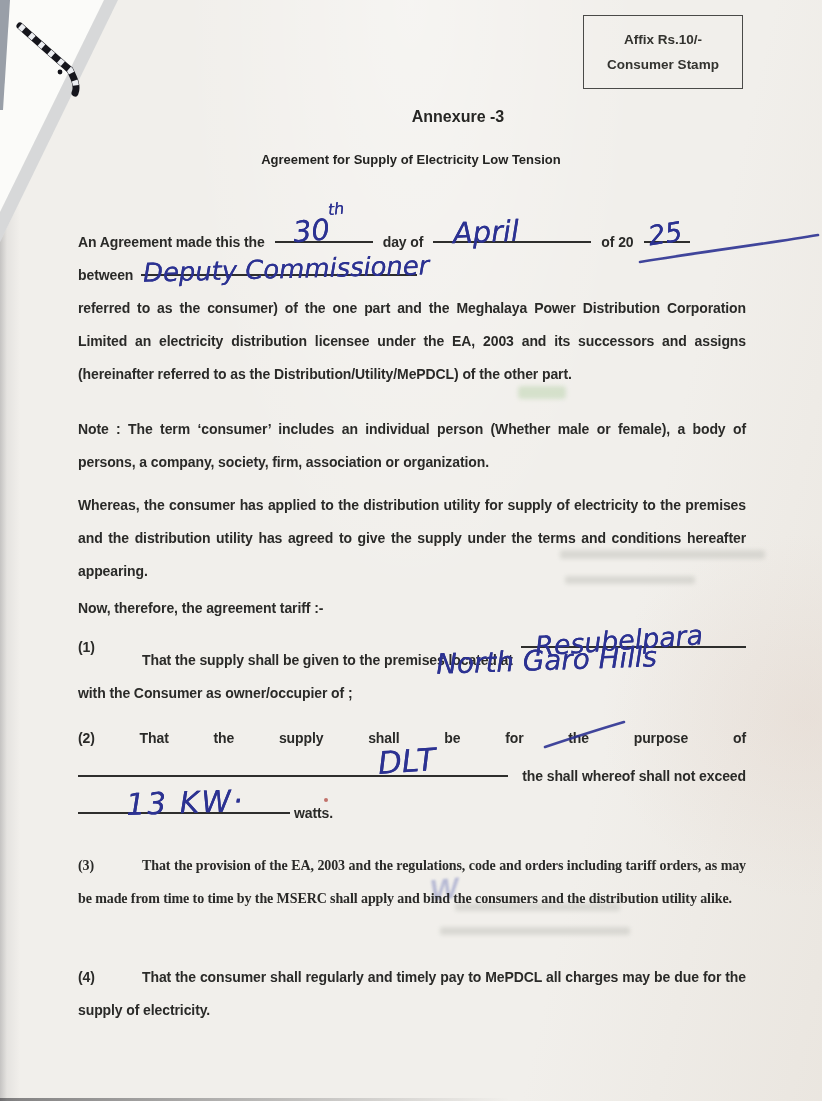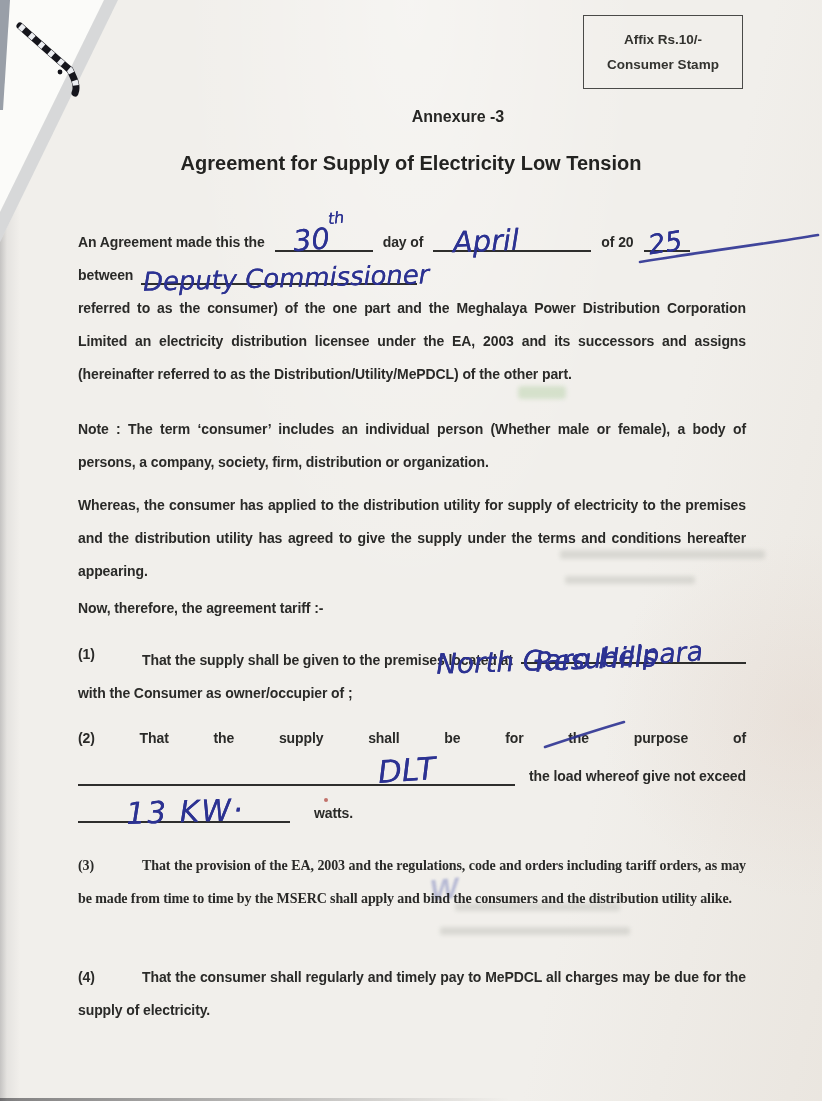--- a/index.html
+++ b/index.html
@@ -32,27 +32,27 @@
   
   .stamp{position:absolute;left:583px;top:15px;width:158px;height:72px;
     border:1.8px solid #4a4a48;display:flex;flex-direction:column;
     align-items:center;justify-content:center;gap:10px;}
   .stamp span{font-size:13.5px;font-weight:bold;color:#33332f;}
 
   
   .annexure{position:absolute;left:0;top:108px;width:100%;text-align:center;
     font-size:16px;font-weight:bold;color:#262624;padding-left:47px;}
   .doc-title{position:absolute;left:0;top:152px;width:100%;text-align:center;
-    font-size:20px;font-weight:bold;color:#232321;}
+    font-size:13px;font-weight:bold;color:#232321;}
 
   
   .blk{position:absolute;left:78px;width:668px;font-size:14px;font-weight:bold;
     line-height:33px;letter-spacing:-0.1px;}
   .just{text-align:justify;}
-  .line{display:flex;align-items:center;}
+  .line{display:flex;align-items:flex-start;}
   .gap>*{margin-right:10px;}
   .blank{position:relative;display:inline-block;border-bottom:2px solid #2e2e2c;height:0.85em;top:3px;}
   .fill{flex:1;}
   .cnum{display:inline-block;width:64px;}
 
   
   .hw{position:absolute;font-family:"DejaVu Sans", sans-serif;font-style:italic;
     color:#2c3292;font-weight:normal;line-height:1;white-space:nowrap;
     text-shadow:0 0 0.5px #2c3292;}
   .hw sup{font-size:0.55em;position:relative;top:-0.85em;}
@@ -110,21 +110,21 @@
     </div>
     <div class="line">
       <span style="margin-right:8px;">between</span>
       <span class="blank" style="width:276px;margin-right:6px;">
         <span class="hw hw-party">Deputy Commissioner</span>
       </span>
     </div>
     <div class="just">referred to as the consumer) of the one part and the Meghalaya Power Distribution Corporation Limited an electricity distribution licensee under the EA, 2003 and its successors and assigns (hereinafter referred to as the Distribution/Utility/MePDCL) of the other part.</div>
   </div>
 
-  <div class="blk just" style="top:413px;">Note : The term ‘consumer’ includes an individual person (Whether male or female), a body of persons, a company, society, firm, distribution or organization.</div>
+  <div class="blk just" style="top:413px;">Note : The term ‘consumer’ includes an individual person (Whether male or female), a body of persons, a company, society, firm, association or organization.</div>
 
   <div class="blk just" style="top:489px;">Whereas, the consumer has applied to the distribution utility for supply of electricity to the premises and the distribution utility has agreed to give the supply under the terms and conditions hereafter appearing.</div>
 
   <div class="blk" style="top:592px;">Now, therefore, the agreement tariff :-</div>
 
   <div class="blk" style="top:631px;">
     <div class="line">
       <span class="cnum">(1)</span>
       <span style="margin-right:8px;margin-top:13px;">That the supply shall be given to the premises located at</span>
       <span class="blank fill">
@@ -147,27 +147,27 @@
       <span>be</span>
       <span>for</span>
       <span>the</span>
       <span>purpose</span>
       <span>of</span>
     </div>
     <div class="line" style="margin-top:5px;">
       <span class="blank fill">
         <span class="hw hw-purpose">DLT</span>
       </span>
-      <span style="margin-left:14px;white-space:nowrap;">the load whereof give not exceed</span>
+      <span style="margin-left:14px;white-space:nowrap;">the shall whereof shall not exceed</span>
     </div>
     <div class="line" style="margin-top:4px;">
       <span class="blank" style="width:212px;">
         <span class="hw hw-load">13 KW·</span>
       </span>
-      <span style="margin-left:24px;">watts.</span>
+      <span style="margin-left:4px;">watts.</span>
     </div>
   </div>
 
   <div class="blk just" style="top:849px;font-family:Liberation Serif, serif;">
     <span class="cnum">(3)</span><span>That the provision of the EA, 2003 and the regulations, code and orders including tariff orders, as may be made from time to time by the MSERC shall apply and bind the consumers and the distribution utility alike.</span>
   </div>
 
   <div class="blk just" style="top:961px;">
     <span class="cnum">(4)</span><span>That the consumer shall regularly and timely pay to MePDCL all charges may be due for the supply of electricity.</span>
   </div>

